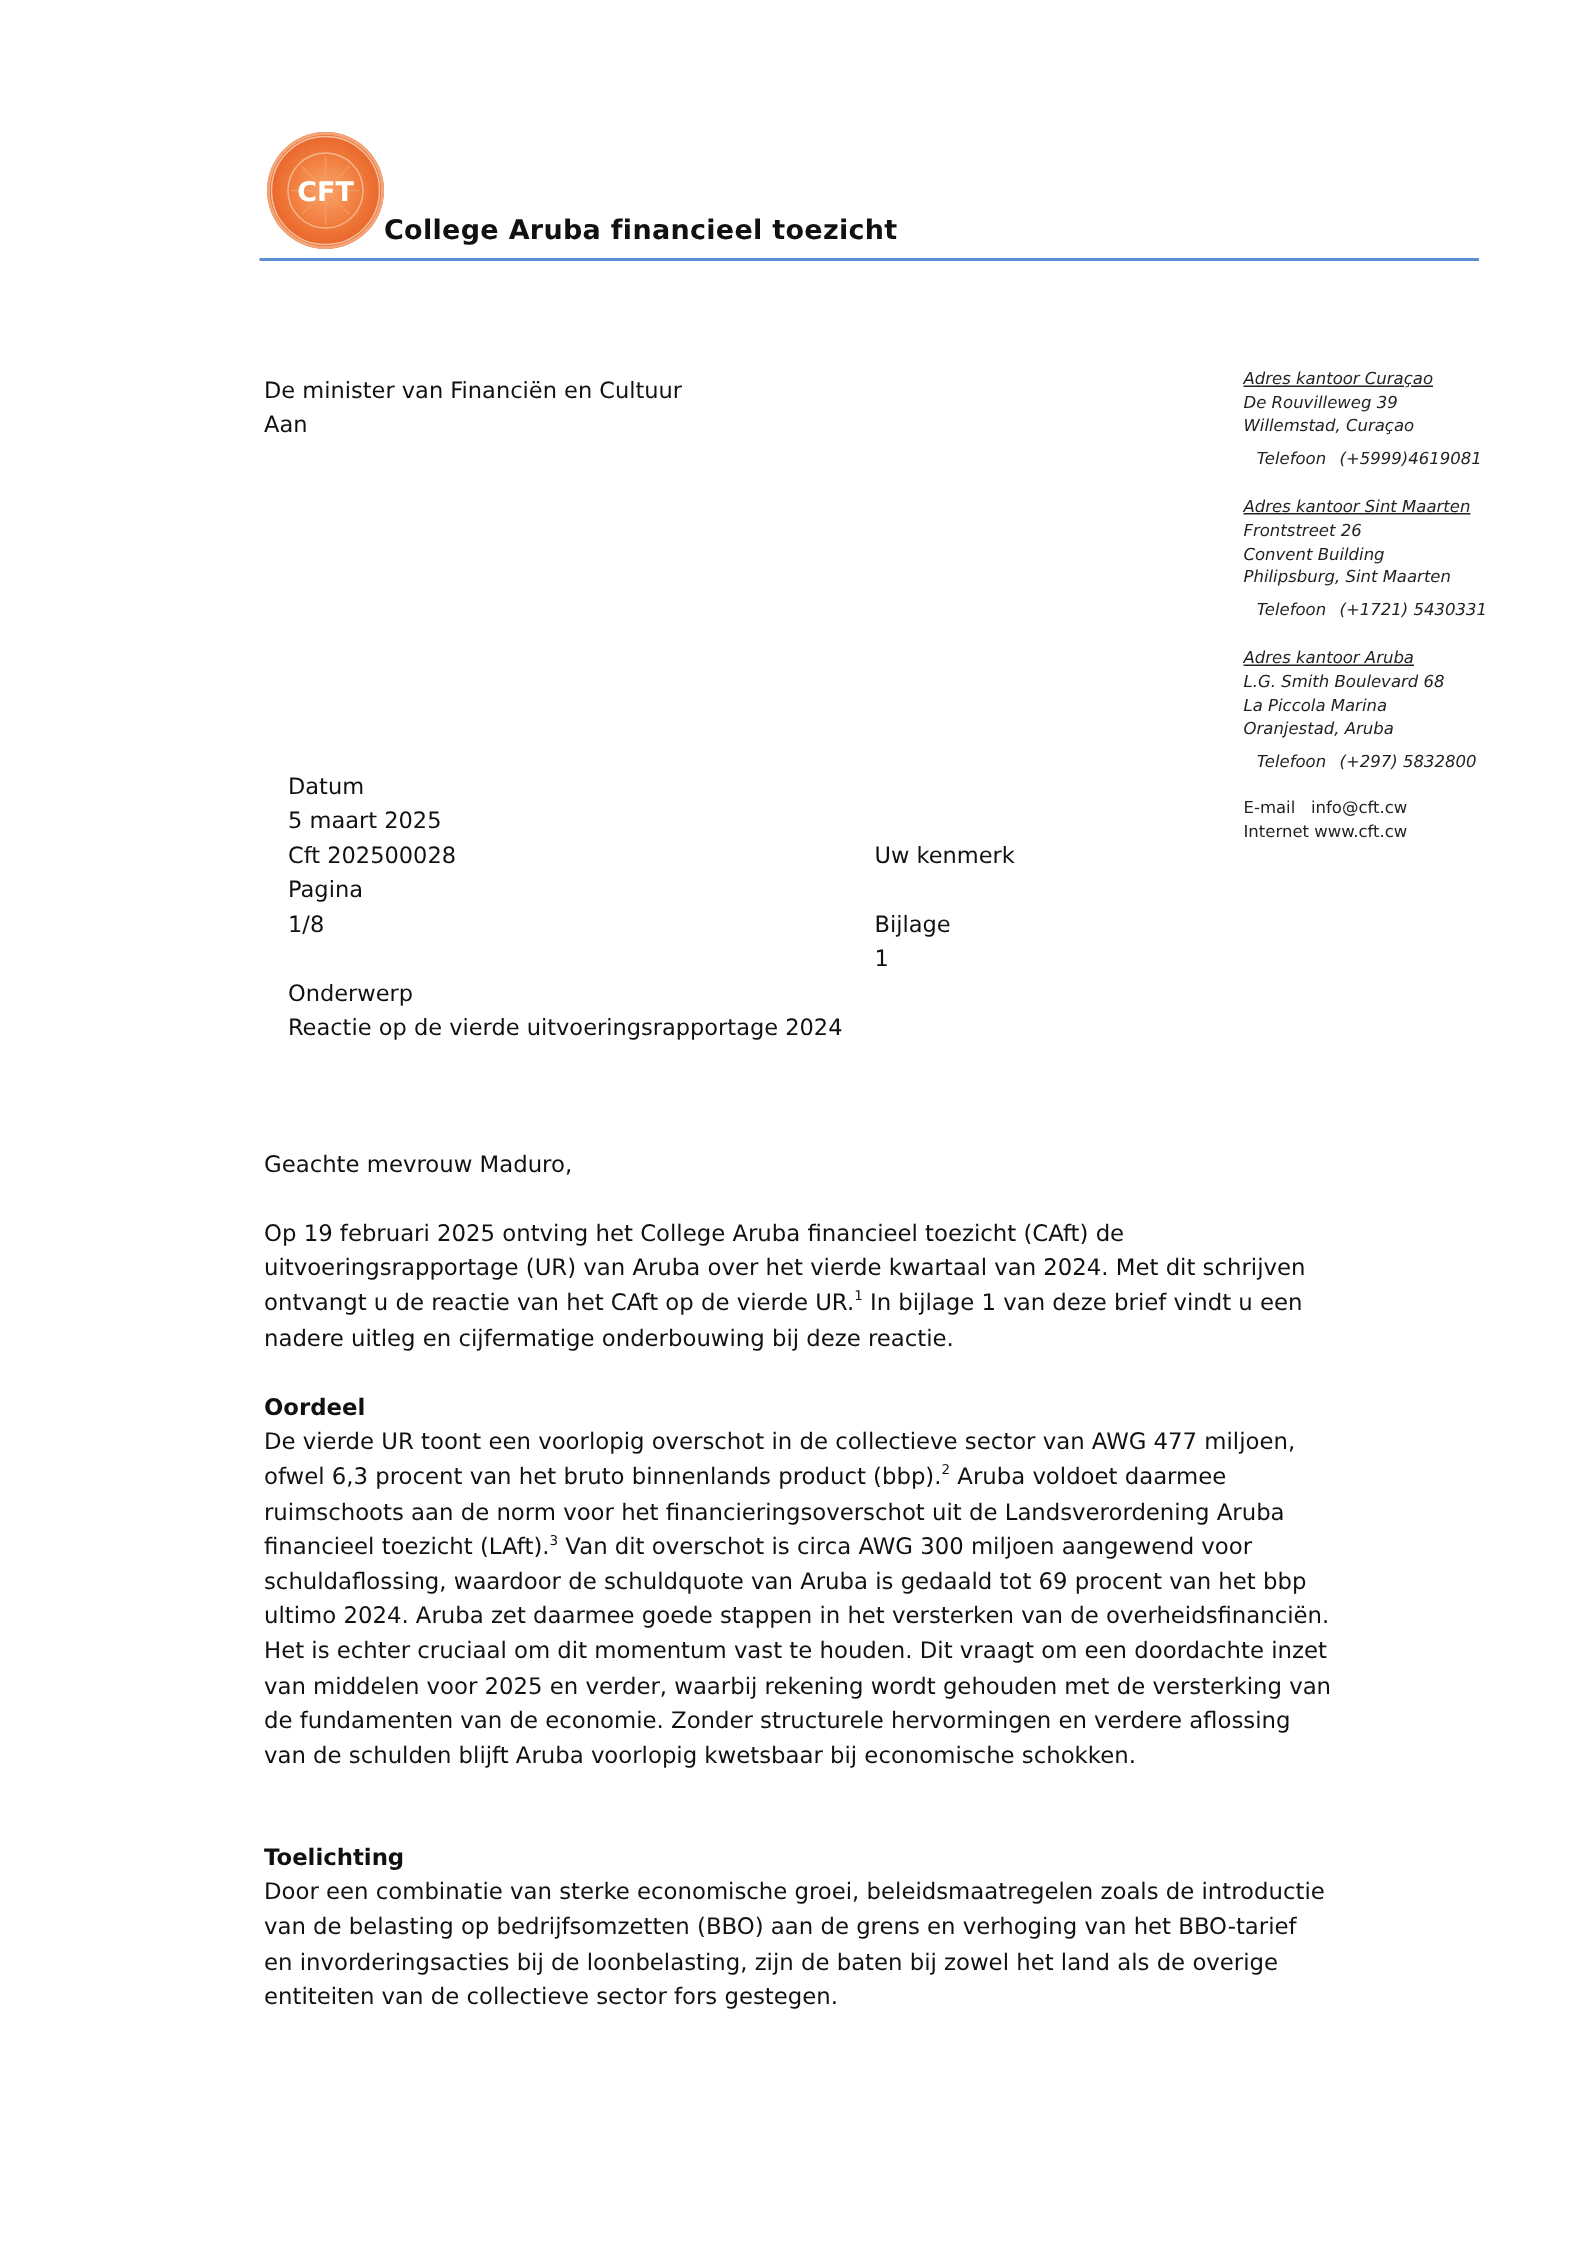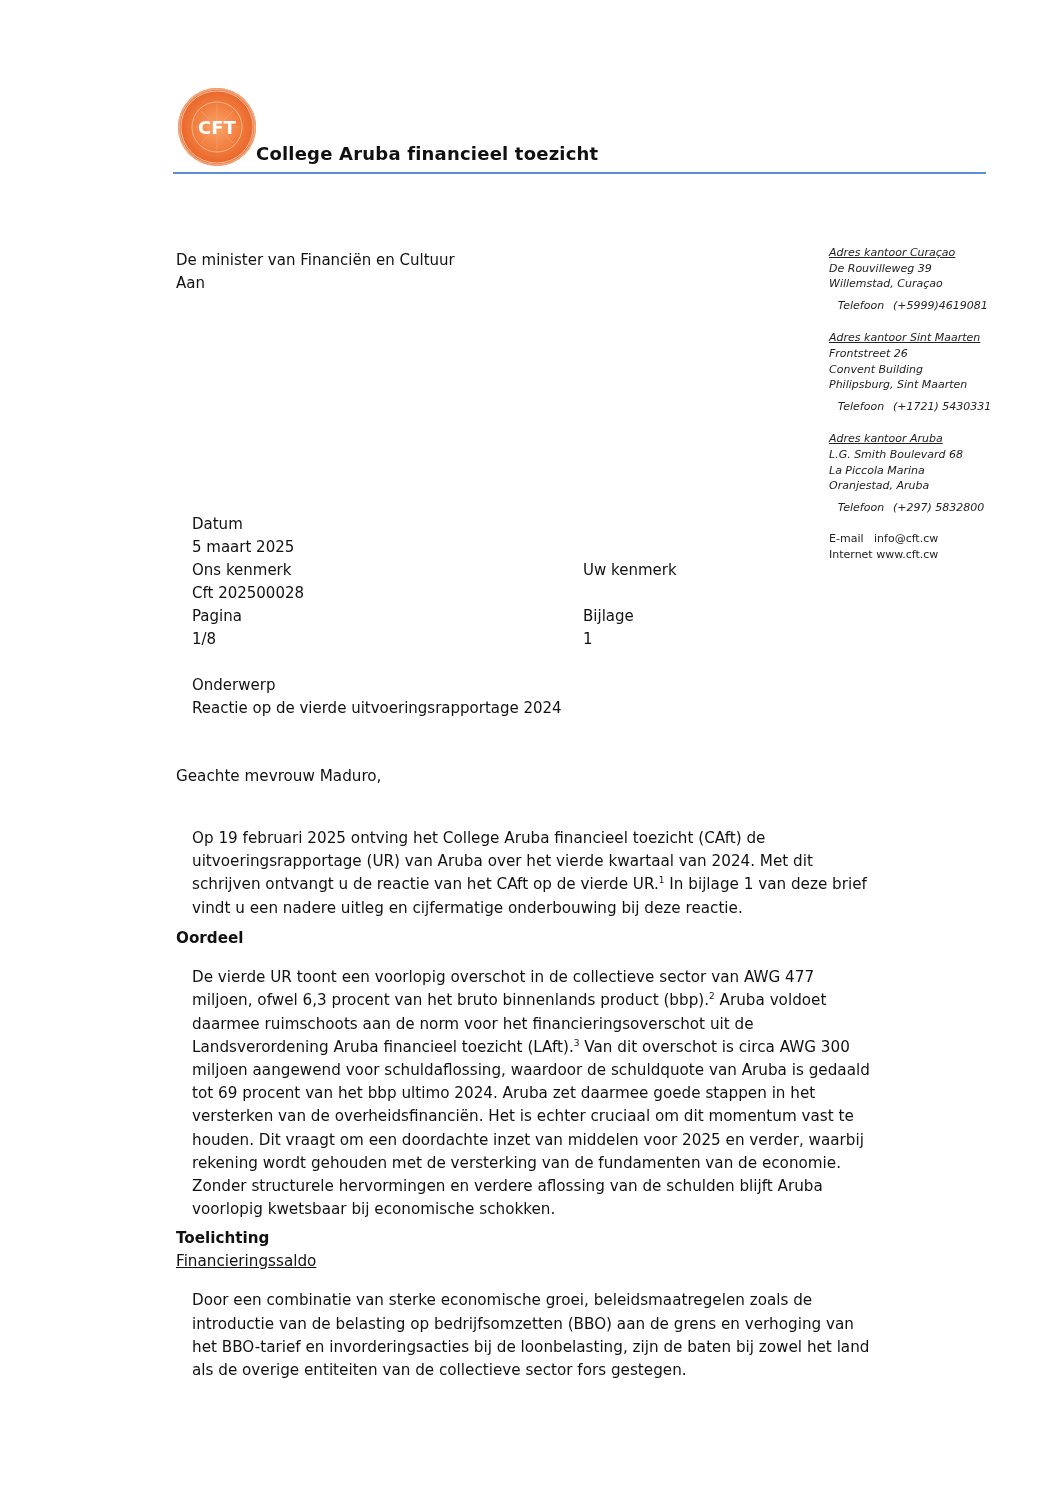--- a/index.html
+++ b/index.html
@@ -14,21 +14,21 @@
   .rule { left:173px; top:172px; width:813px; height:2px; background:#5b8fd3; }
   .addr { left:829px; top:245px; font-size:11px; line-height:15.6px; color:#222; width:190px; }
   .addr .head { text-decoration:underline; }
   .addr .tel-row { margin-top:6px; }
   .addr .tel-row .lbl { display:inline-block; width:64px;text-align:center; }
   .addr .block { margin-bottom:17px;font-style:italic; }
   .lh { font-size:15px; line-height:23px; }
   .meta-left { left:192px; top:513px; }
   .meta-right { left:583px; top:559px; }
   .body-text { left:176px; width:712px; font-size:15.2px; line-height:23.2px; color:#111; }
-  .body-text p { margin:16px; }
+  .body-text p { margin:0; }
   sup { font-size:9px; vertical-align:super; line-height:0; }
   .u { text-decoration:underline; }
   b.hd { font-weight:bold;margin-top:14px; }
 </style>
 </head>
 <body>
 
 <div class="abs logo">
   <svg width="78" height="78" viewBox="0 0 78 78">
     <circle cx="39" cy="39" r="36" fill="none" stroke="#f6c09c" stroke-width="1"></circle>
@@ -85,21 +85,20 @@
     <div>
       <span>Internet</span>
       <span>www.cft.cw</span>
     </div>
   </div>
 </div>
 
 <div class="abs lh meta-left">
   <div>Datum</div>
   <div>5 maart 2025</div>
-  <div>Ons kenmerk</div>
   <div>Cft 202500028</div>
   <div>Pagina</div>
   <div>1/8</div>
   <div style="height:23px;"></div>
   <div>Onderwerp</div>
   <div>Reactie op de vierde uitvoeringsrapportage 2024</div>
 </div>
 <div class="abs lh meta-right">
   <div>Uw kenmerk</div>
   <div style="height:23px;"></div>
@@ -113,15 +112,14 @@
   <p><span>Op 19 februari 2025 ontving het College Aruba financieel toezicht (CAft) de uitvoeringsrapportage (UR) van Aruba over het vierde kwartaal van 2024. Met dit schrijven ontvangt u de reactie van het CAft op de vierde UR.</span><sup>1</sup><span> In bijlage 1 van deze brief vindt u een nadere uitleg en cijfermatige onderbouwing bij deze reactie.</span></p>
 </div>
 
 <div class="abs body-text" style="top:927px;">
   <b class="hd">Oordeel</b>
   <p><span>De vierde UR toont een voorlopig overschot in de collectieve sector van AWG 477 miljoen, ofwel 6,3 procent van het bruto binnenlands product (bbp).</span><sup>2</sup><span> Aruba voldoet daarmee ruimschoots aan de norm voor het financieringsoverschot uit de Landsverordening Aruba financieel toezicht (LAft).</span><sup>3</sup><span> Van dit overschot is circa AWG 300 miljoen aangewend voor schuldaflossing, waardoor de schuldquote van Aruba is gedaald tot 69 procent van het bbp ultimo 2024. Aruba zet daarmee goede stappen in het versterken van de overheidsfinanciën. Het is echter cruciaal om dit momentum vast te houden. Dit vraagt om een doordachte inzet van middelen voor 2025 en verder, waarbij rekening wordt gehouden met de versterking van de fundamenten van de economie. Zonder structurele hervormingen en verdere aflossing van de schulden blijft Aruba voorlopig kwetsbaar bij economische schokken.</span></p>
 </div>
 
 <div class="abs body-text" style="top:1227px;">
   <b class="hd">Toelichting</b>
-  <div class="u">Financieringssaldo</div>
   <p>Door een combinatie van sterke economische groei, beleidsmaatregelen zoals de introductie van de belasting op bedrijfsomzetten (BBO) aan de grens en verhoging van het BBO-tarief en invorderingsacties bij de loonbelasting, zijn de baten bij zowel het land als de overige entiteiten van de collectieve sector fors gestegen.</p>
 </div>
 
 </body></html>

